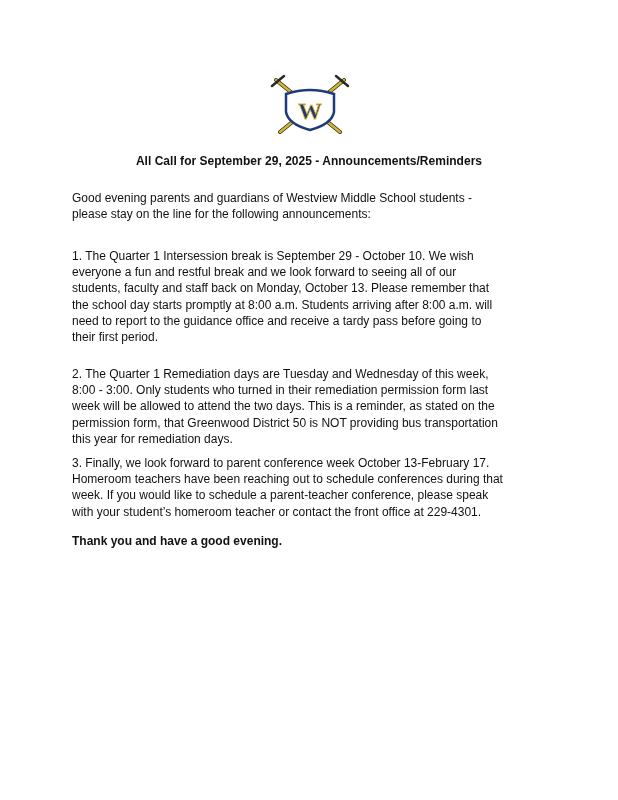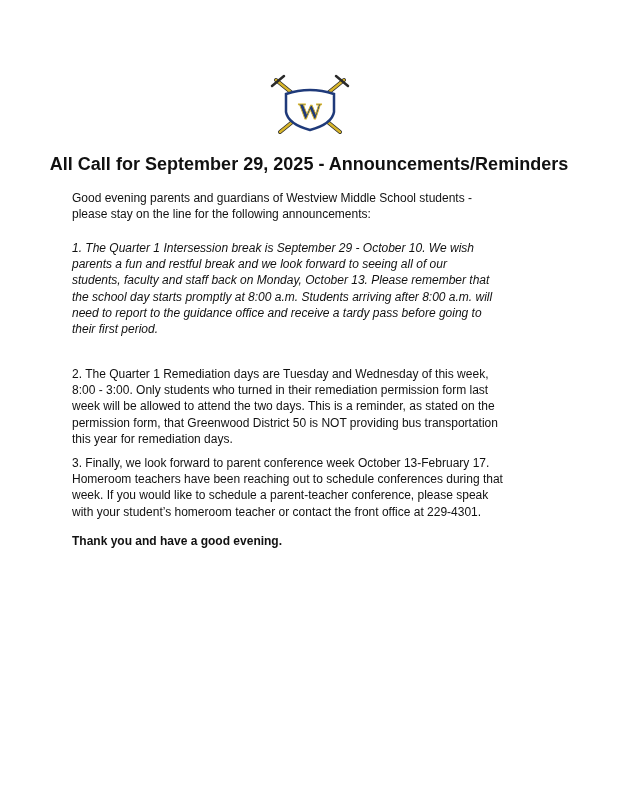--- a/index.html
+++ b/index.html
@@ -1,20 +1,20 @@
 <!DOCTYPE html>
 <html><head>
   <meta charset="utf-8">
   <style>
     html, body { margin: 0; padding: 0; background: #ffffff; }
     body { width: 618px; height: 800px; position: relative; overflow: hidden;
            font-family: "Liberation Sans", sans-serif; color: #111111; }
     .logo { position: absolute; left: 266px; top: 74px; width: 88px; height: 62px; }
     .title { position: absolute; left: 0; width: 618px; top: 154px; text-align: center;
-             font-weight: bold; font-size: 18px; letter-spacing: 0.02px; }
+             font-weight: bold; font-size: 12px; letter-spacing: 0.02px; }
     .para { position: absolute; left: 72px; width: 460px; font-size: 12px; line-height: 16.2px; }
     .line { display: block; white-space: nowrap; }
   </style>
 </head>
 <body>
 
 <div class="logo">
   <svg width="88" height="62" viewBox="0 0 88 62">
 
     <g stroke-linecap="round">
@@ -31,23 +31,23 @@
   </svg>
 </div>
 
 <div class="title">All Call for September 29, 2025 - Announcements/Reminders</div>
 
 <div class="para" style="top:190px;">
   <span class="line">Good evening parents and guardians of Westview Middle School students -</span>
   <span class="line">please stay on the line for the following announcements:</span>
 </div>
 
-<div class="para" style="top:240px;font-style:italic;">
+<div class="para" style="top:248px;">
   <span class="line">1. The Quarter 1 Intersession break is September 29 - October 10. We wish</span>
-  <span class="line">parents a fun and restful break and we look forward to seeing all of our</span>
+  <span class="line">everyone a fun and restful break and we look forward to seeing all of our</span>
   <span class="line">students, faculty and staff back on Monday, October 13. Please remember that</span>
   <span class="line">the school day starts promptly at 8:00 a.m. Students arriving after 8:00 a.m. will</span>
   <span class="line">need to report to the guidance office and receive a tardy pass before going to</span>
   <span class="line">their first period.</span>
 </div>
 
 <div class="para" style="top:366px;">
   <span class="line">2. The Quarter 1 Remediation days are Tuesday and Wednesday of this week,</span>
   <span class="line">8:00 - 3:00. Only students who turned in their remediation permission form last</span>
   <span class="line">week will be allowed to attend the two days. This is a reminder, as stated on the</span>

